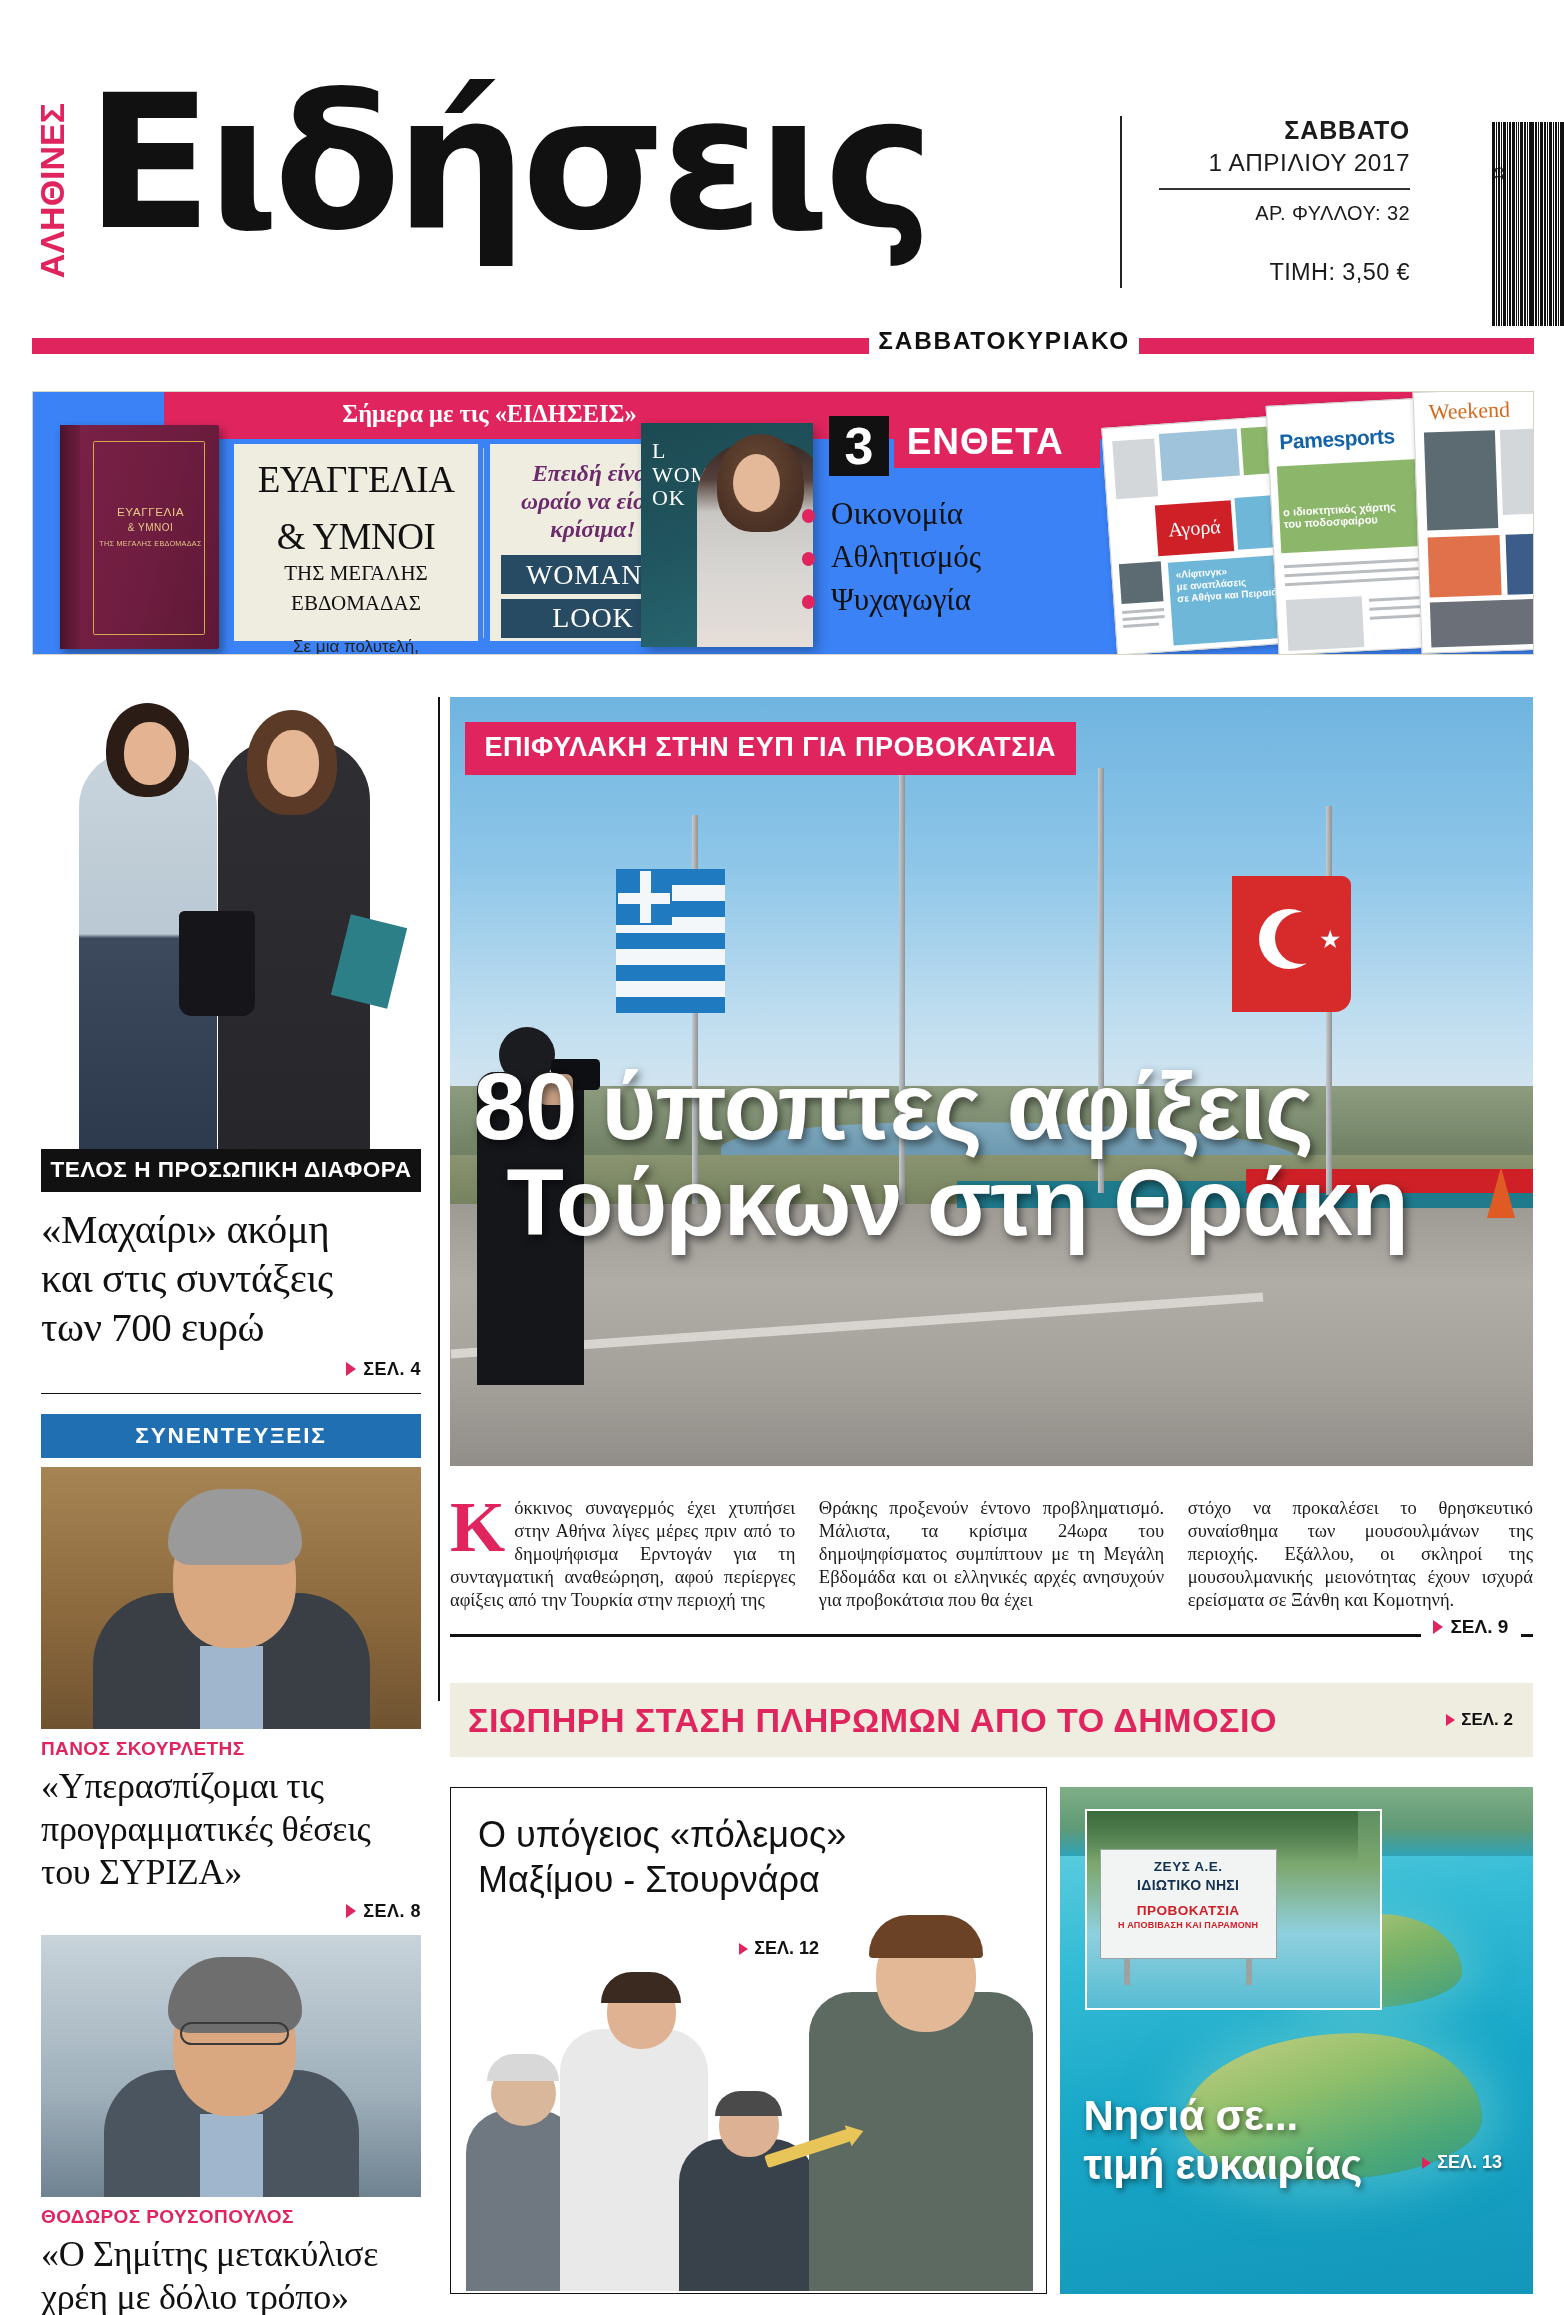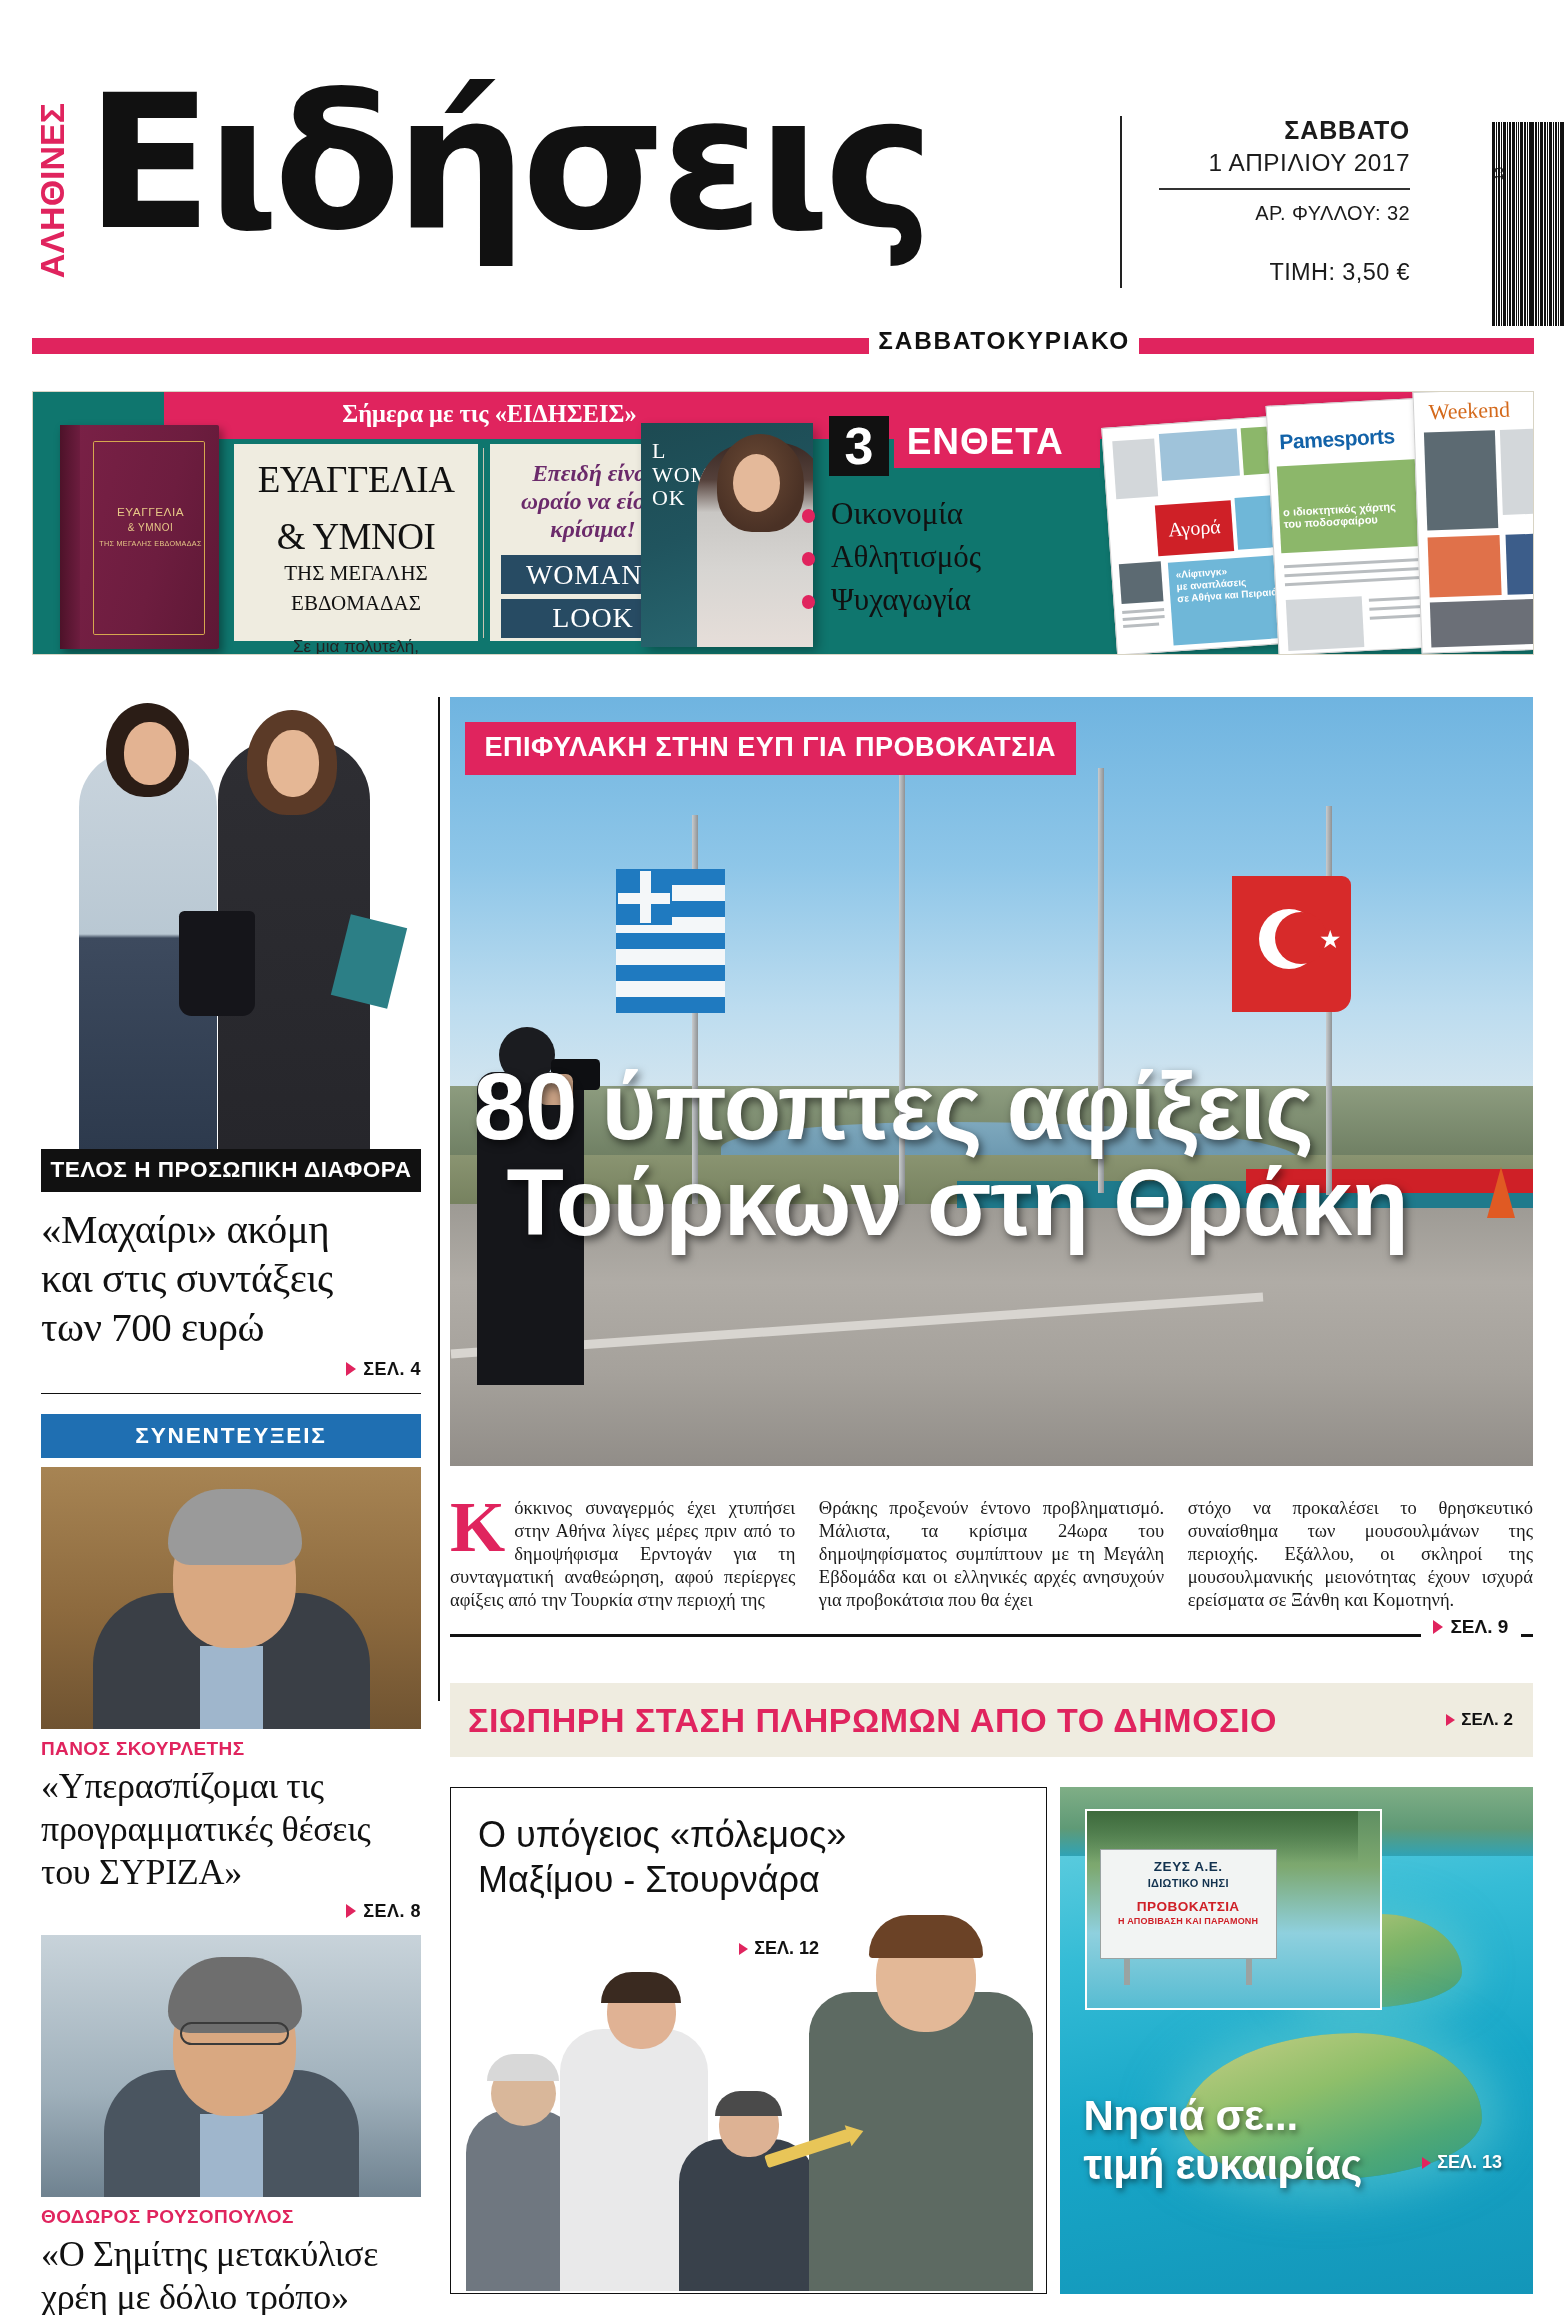--- a/index.html
+++ b/index.html
@@ -61,21 +61,21 @@
   }
   .sabbato-label{
     position:absolute; right:425px; top:327px;
     background:#fff; padding:0 9px;
     font-size:24.4px; font-weight:900; letter-spacing:1.8px; color:#111;
   }
 
   
   .promo{
     position:absolute; left:32px; top:391px; width:1502px; height:264px;
-    background:#0f766e; border:0.9px solid #d8d4c4;
+    background:#3b82f6; border:0.9px solid #d8d4c4;
     overflow:hidden;
   }
   .promo-topbar{
     position:absolute; left:131px; top:0; width:1370px; height:47px; background:#e0245e;
   }
   .promo-topbar-txt{
     position:absolute; left:244px; top:8.1px; width:425px; text-align:center;
     color:#fff; font-family:"Liberation Serif", serif; font-weight:700; font-size:24.4px;
   }
   .promo-book{
@@ -418,21 +418,21 @@
   .br-signphoto{
     position:absolute; left:25px; top:22px; width:297px; height:201px;
     background:linear-gradient(180deg,#5f8f62 0%,#7da86f 28%,#8fd0de 62%,#57bcd2 100%);
     border:2.7px solid #fff; overflow:hidden;
   }
   .br-sign{
     position:absolute; left:12.7px; top:38px; width:177px; height:110px; background:#f2f4f3;
     border:1.8px solid #9aa3a2; text-align:center; padding-top:9px;
   }
   .br-sign .s1{ font-size:13.6px; font-weight:800; color:#12324f; letter-spacing:0.5px; }
-  .br-sign .s2{ font-size:11px; font-weight:700; color:#12324f; margin-top:2.7px; letter-spacing:0.3px;}
+  .br-sign .s2{ font-size:14px; font-weight:700; color:#12324f; margin-top:2.7px; letter-spacing:0.3px;}
   .br-sign .s3{ font-size:13.6px; font-weight:800; color:#cf2027; margin-top:10px; letter-spacing:0.4px; }
   .br-sign .s4{ font-size:9px; font-weight:700; color:#cf2027; margin-top:2.7px; letter-spacing:0.2px;}
   .br-sign .legs{ position:absolute; left:23.5px; bottom:-27px; width:6.3px; height:27px; background:#9aa3a2; }
   .br-sign .legs2{ position:absolute; right:23.5px; bottom:-27px; width:6.3px; height:27px; background:#9aa3a2; }
   .br-tree{ position:absolute; left:0; top:0; width:271px; height:52px;
     background:linear-gradient(180deg,#3e6b3c 0%, rgba(62,107,60,0) 100%); }
 
   .br-title{
     position:absolute; left:23.5px; top:304px; width:380px; color:#fff;
     font-size:42px; line-height:49px; font-weight:800; letter-spacing:-0.3px;

